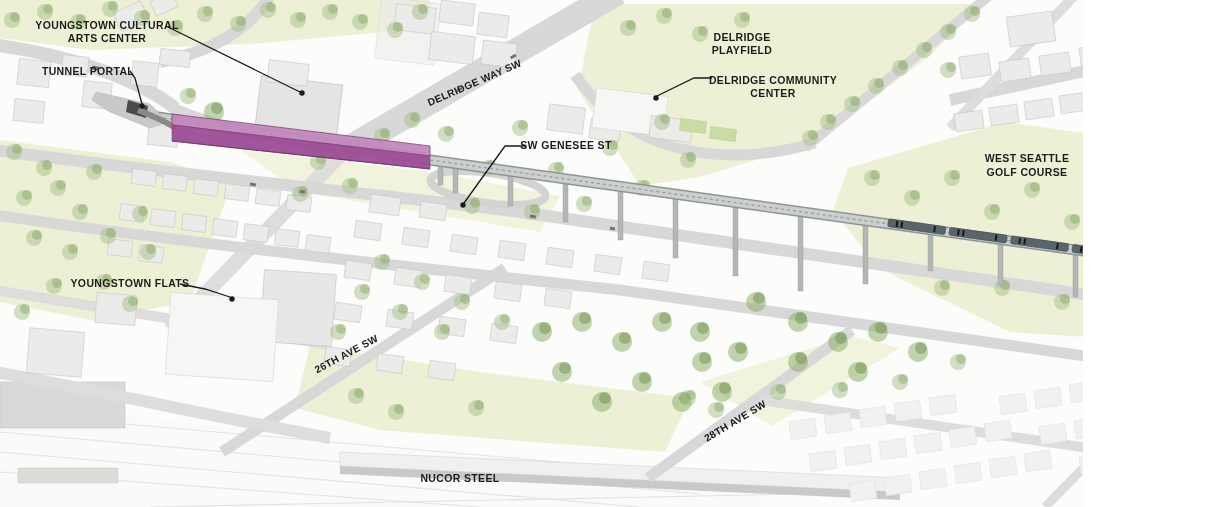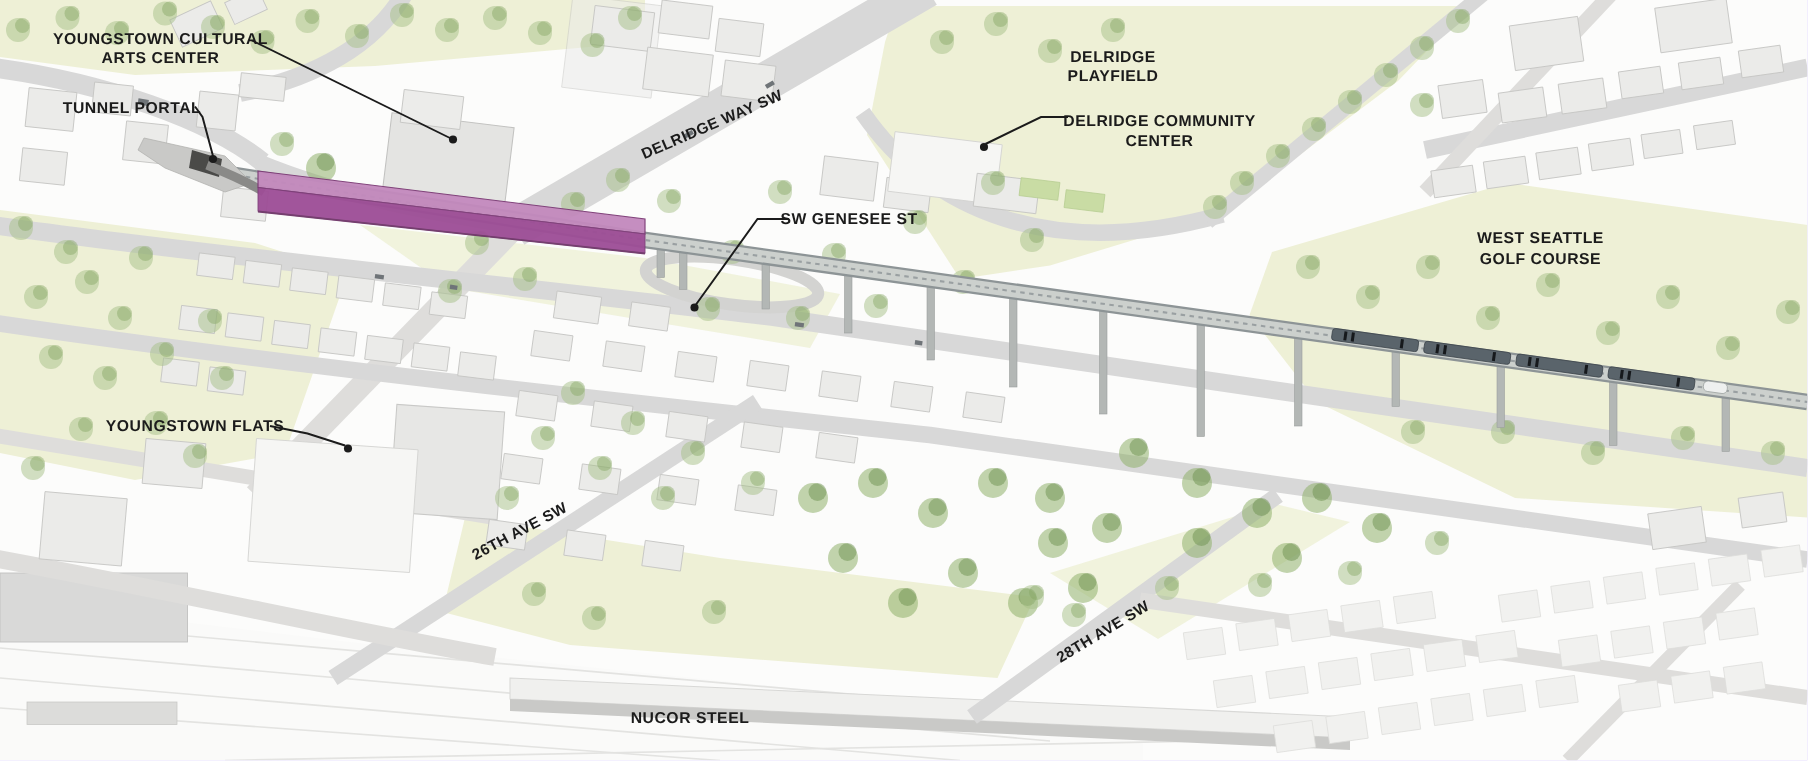--- a/index.html
+++ b/index.html
@@ -1,16 +1,16 @@
 <!DOCTYPE html>
 <html><head>
 <meta charset="utf-8">
 <style>
   html,body{margin:0;padding:0;background:#ffffff;}
-  .stage{position:relative;width:1205px;height:507px;overflow:hidden;background:#c4b5fd;}
+  .stage{position:relative;width:1083px;height:507px;overflow:hidden;background:#1d4ed8;}
   svg{position:absolute;left:0;top:0;display:block;}
   svg text{font-family:"Liberation Sans","DejaVu Sans",sans-serif;font-weight:700;fill:#1b1b1b;}
   .lbl{font-size:10.5px;letter-spacing:.35px;}
   .lbl-street{font-size:10.2px;letter-spacing:.3px;}
   .leader{stroke:#1b1b1b;stroke-width:1.3;fill:none;}
   .dot{fill:#1b1b1b;}
   .road{stroke:#d8d8d8;fill:none;}
   .road2{stroke:#dedddb;fill:none;}
   .bld{fill:#ebebe9;stroke:#c6c6c4;stroke-width:.6;}
   .bldw{fill:#f6f6f4;stroke:#d4d4d2;stroke-width:.6;}

